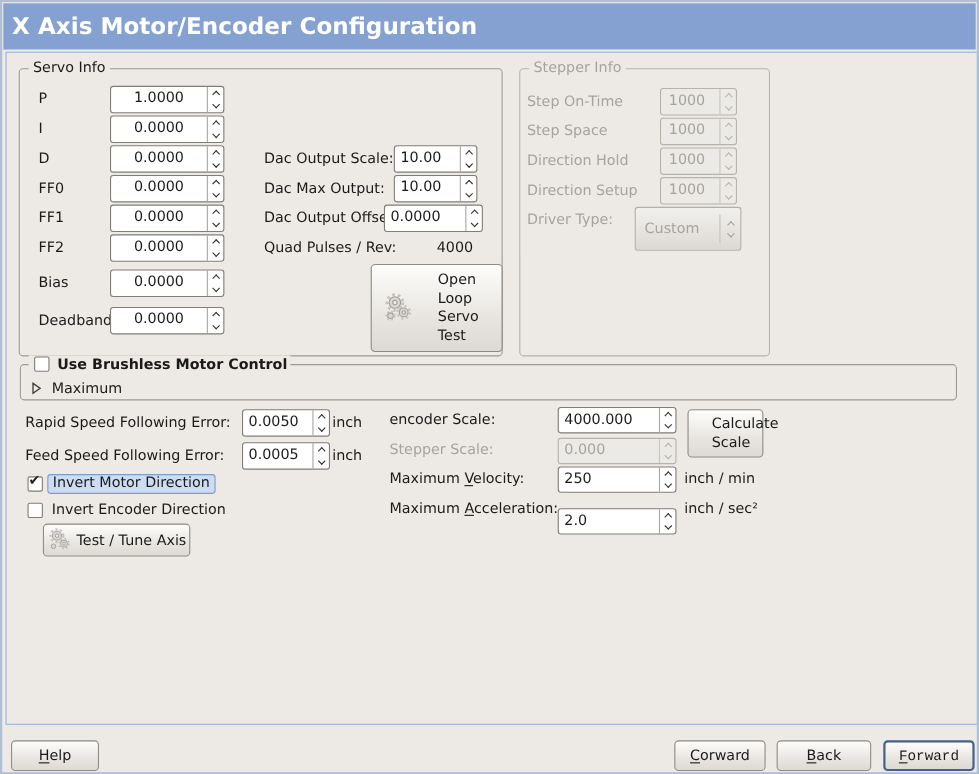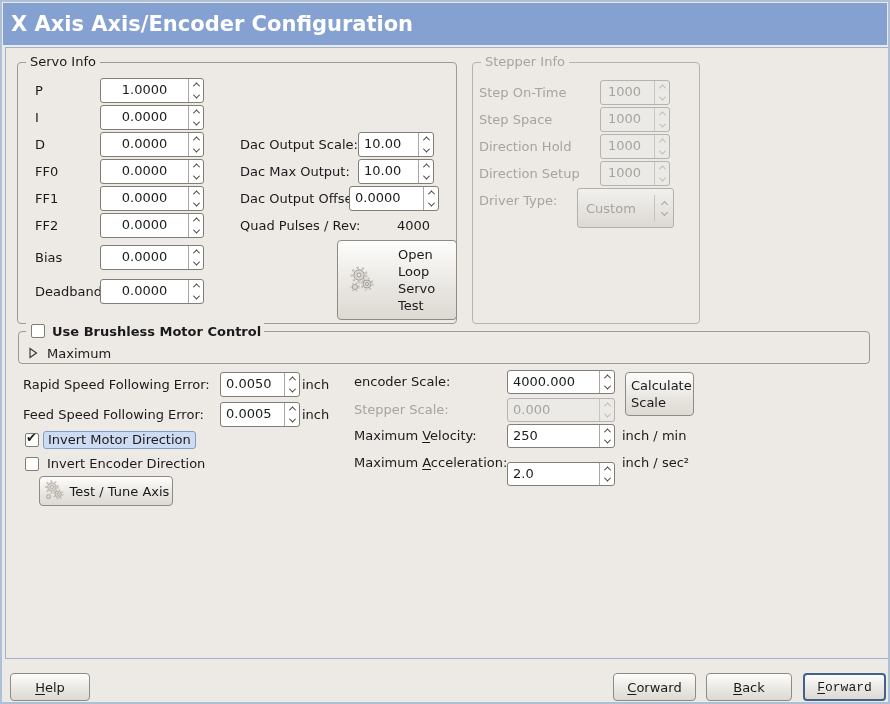--- a/index.html
+++ b/index.html
@@ -40,21 +40,21 @@
   .chev2{width:5px;height:5px;border:solid #a7a39d;border-width:0 1.5px 1.5px 0;display:inline-block;}
   .chev2.u{transform:rotate(-135deg);}
   .chev2.d{transform:rotate(45deg);}
   .olb-text span{display:block;text-align:left;line-height:17px;}
 </style>
 </head>
 <body>
 
 <div class="window">
   <div class="titlebar">
-    <span>X Axis Axis/Encoder Configuration</span>
+    <span>X Axis Motor/Encoder Configuration</span>
   </div>
   <div class="content-panel"></div>
 
   <div class="frame" style="left:15px;top:60px;width:440px;height:262px;"></div>
   <span class="legend" style="left:24px;top:52px;">Servo Info</span>
 
   <span class="lbl" style="left:33px;top:76px;">P</span>
   <div class="spin" style="left:98px;top:76px;width:104px;">
     <div class="spin-entry center">1.0000</div>
   <div class="spin-btns">
@@ -337,21 +337,21 @@
     <div class="spin-entry">4000.000</div>
   <div class="spin-btns">
         <div class="spin-btn">
           <i class="chev up"></i>
         </div>
         <div class="spin-btn">
           <i class="chev dn"></i>
         </div>
       </div>
     </div>
-  <div class="btn" style="left:623px;top:370px;width:69px;height:44px;flex-direction:column;line-height:17px;align-items:flex-start;padding-left:5px;">
+  <div class="btn" style="left:623px;top:370px;width:69px;height:44px;flex-direction:column;line-height:17px;align-items:flex-start;padding-left:21px;">
     <span>Calculate</span>
     <span>Scale</span>
   </div>
 
   <span class="lbl dis-t" style="left:352px;top:396px;height:24px;line-height:24px;">Stepper Scale:</span>
   <div class="spin disabled" style="left:505px;top:396px;width:108px;height:24px;">
     <div class="spin-entry">0.000</div>
   <div class="spin-btns">
         <div class="spin-btn">
           <i class="chev up"></i>

